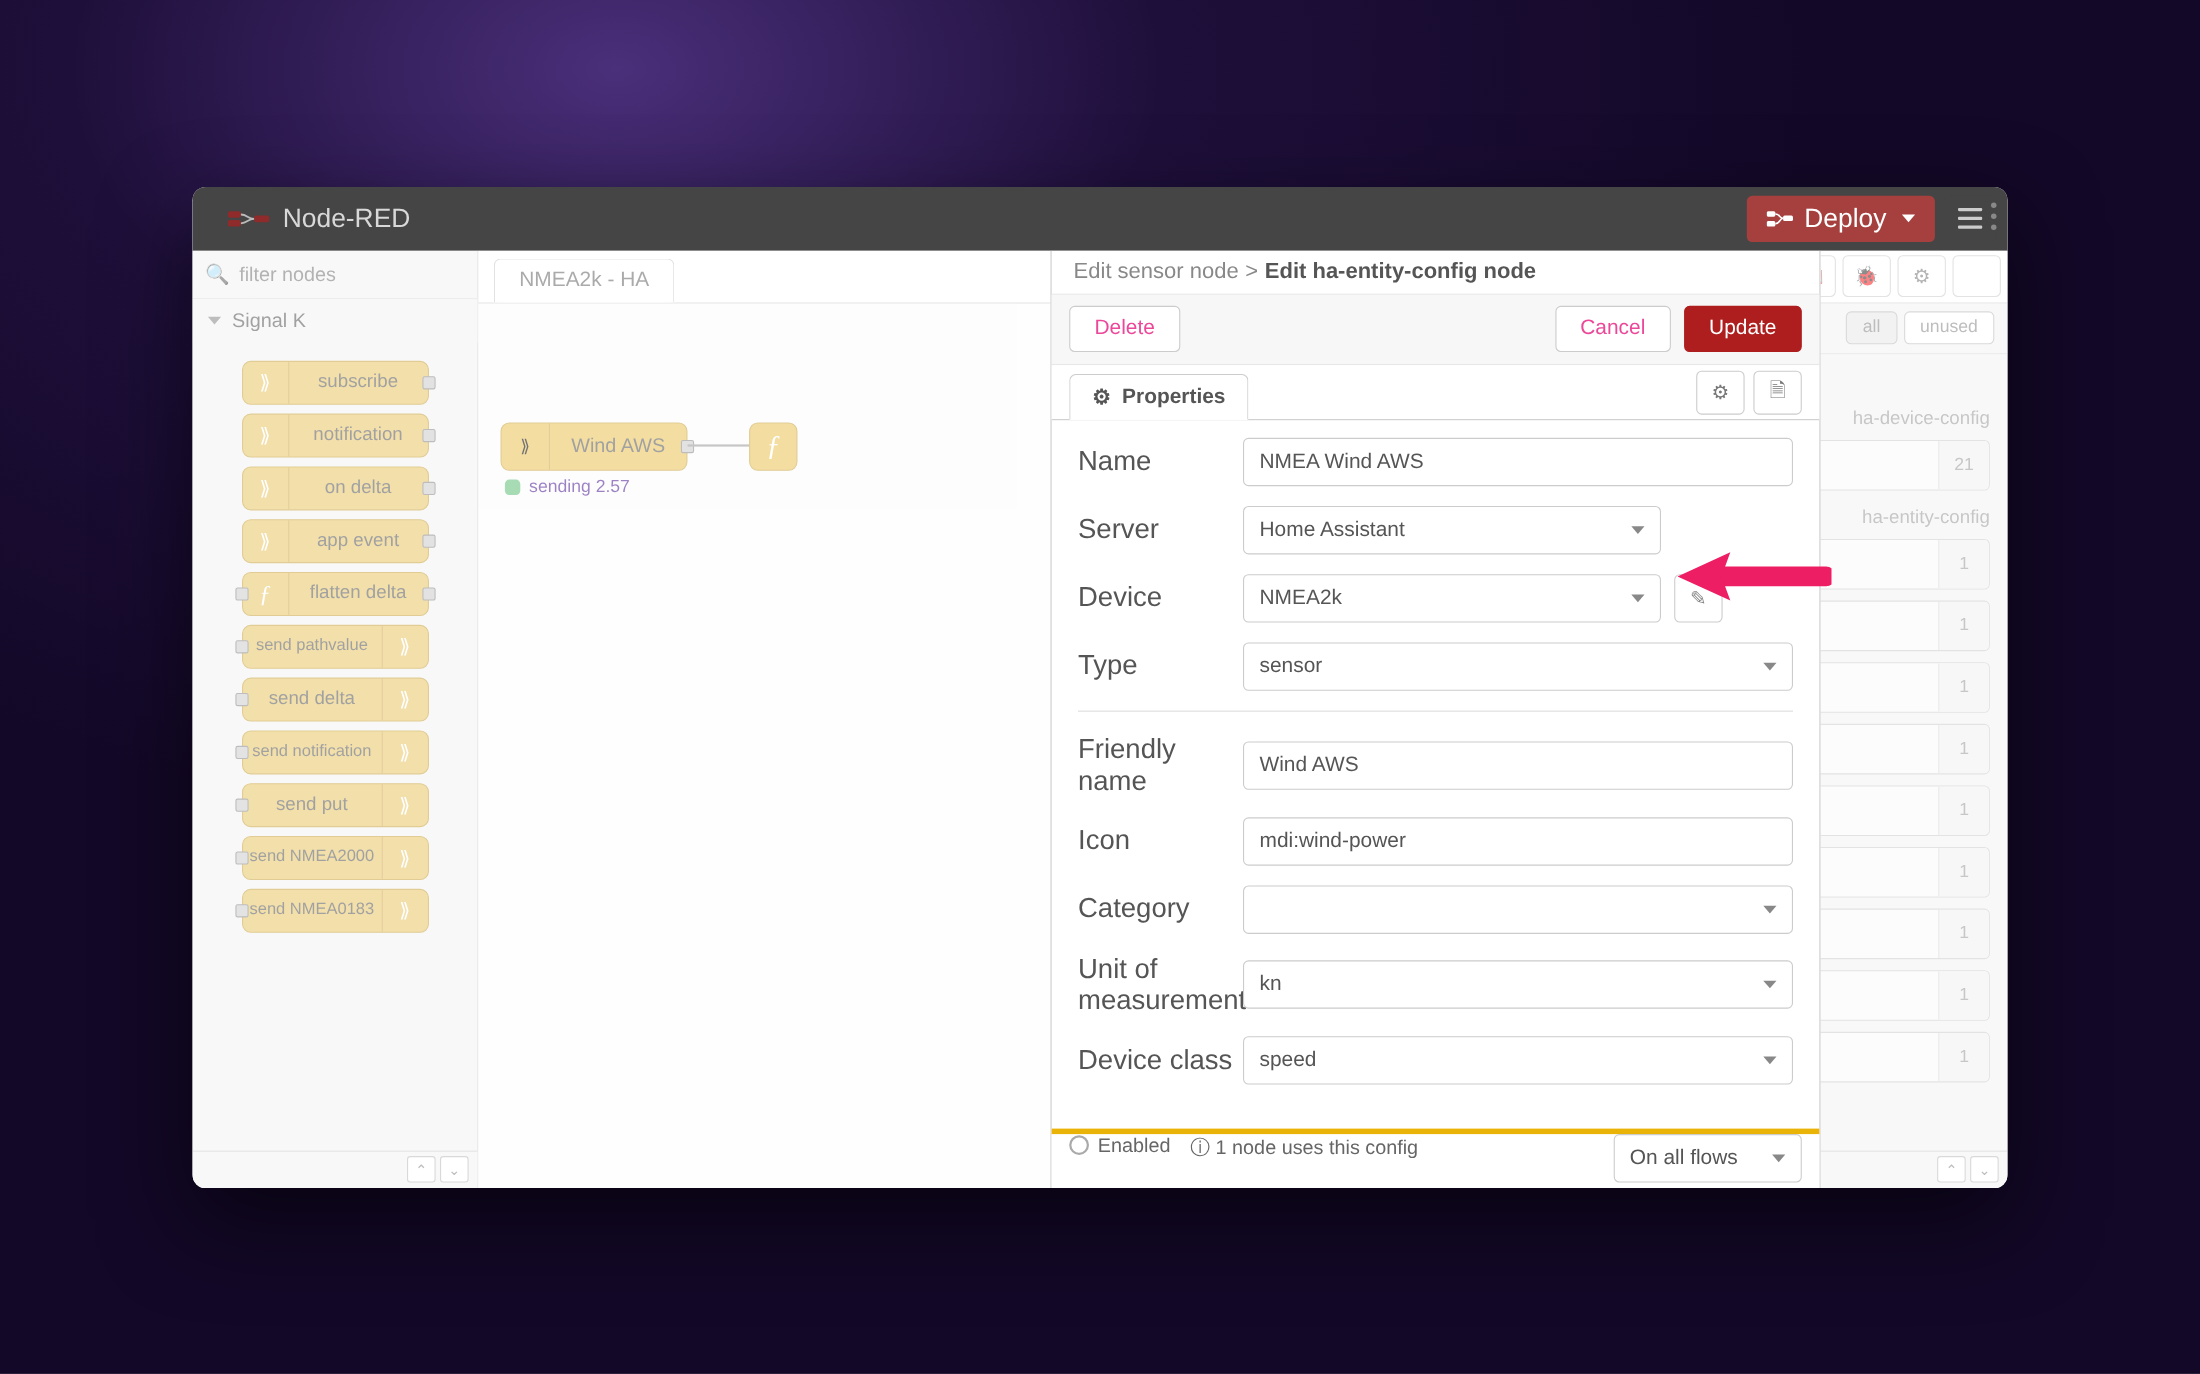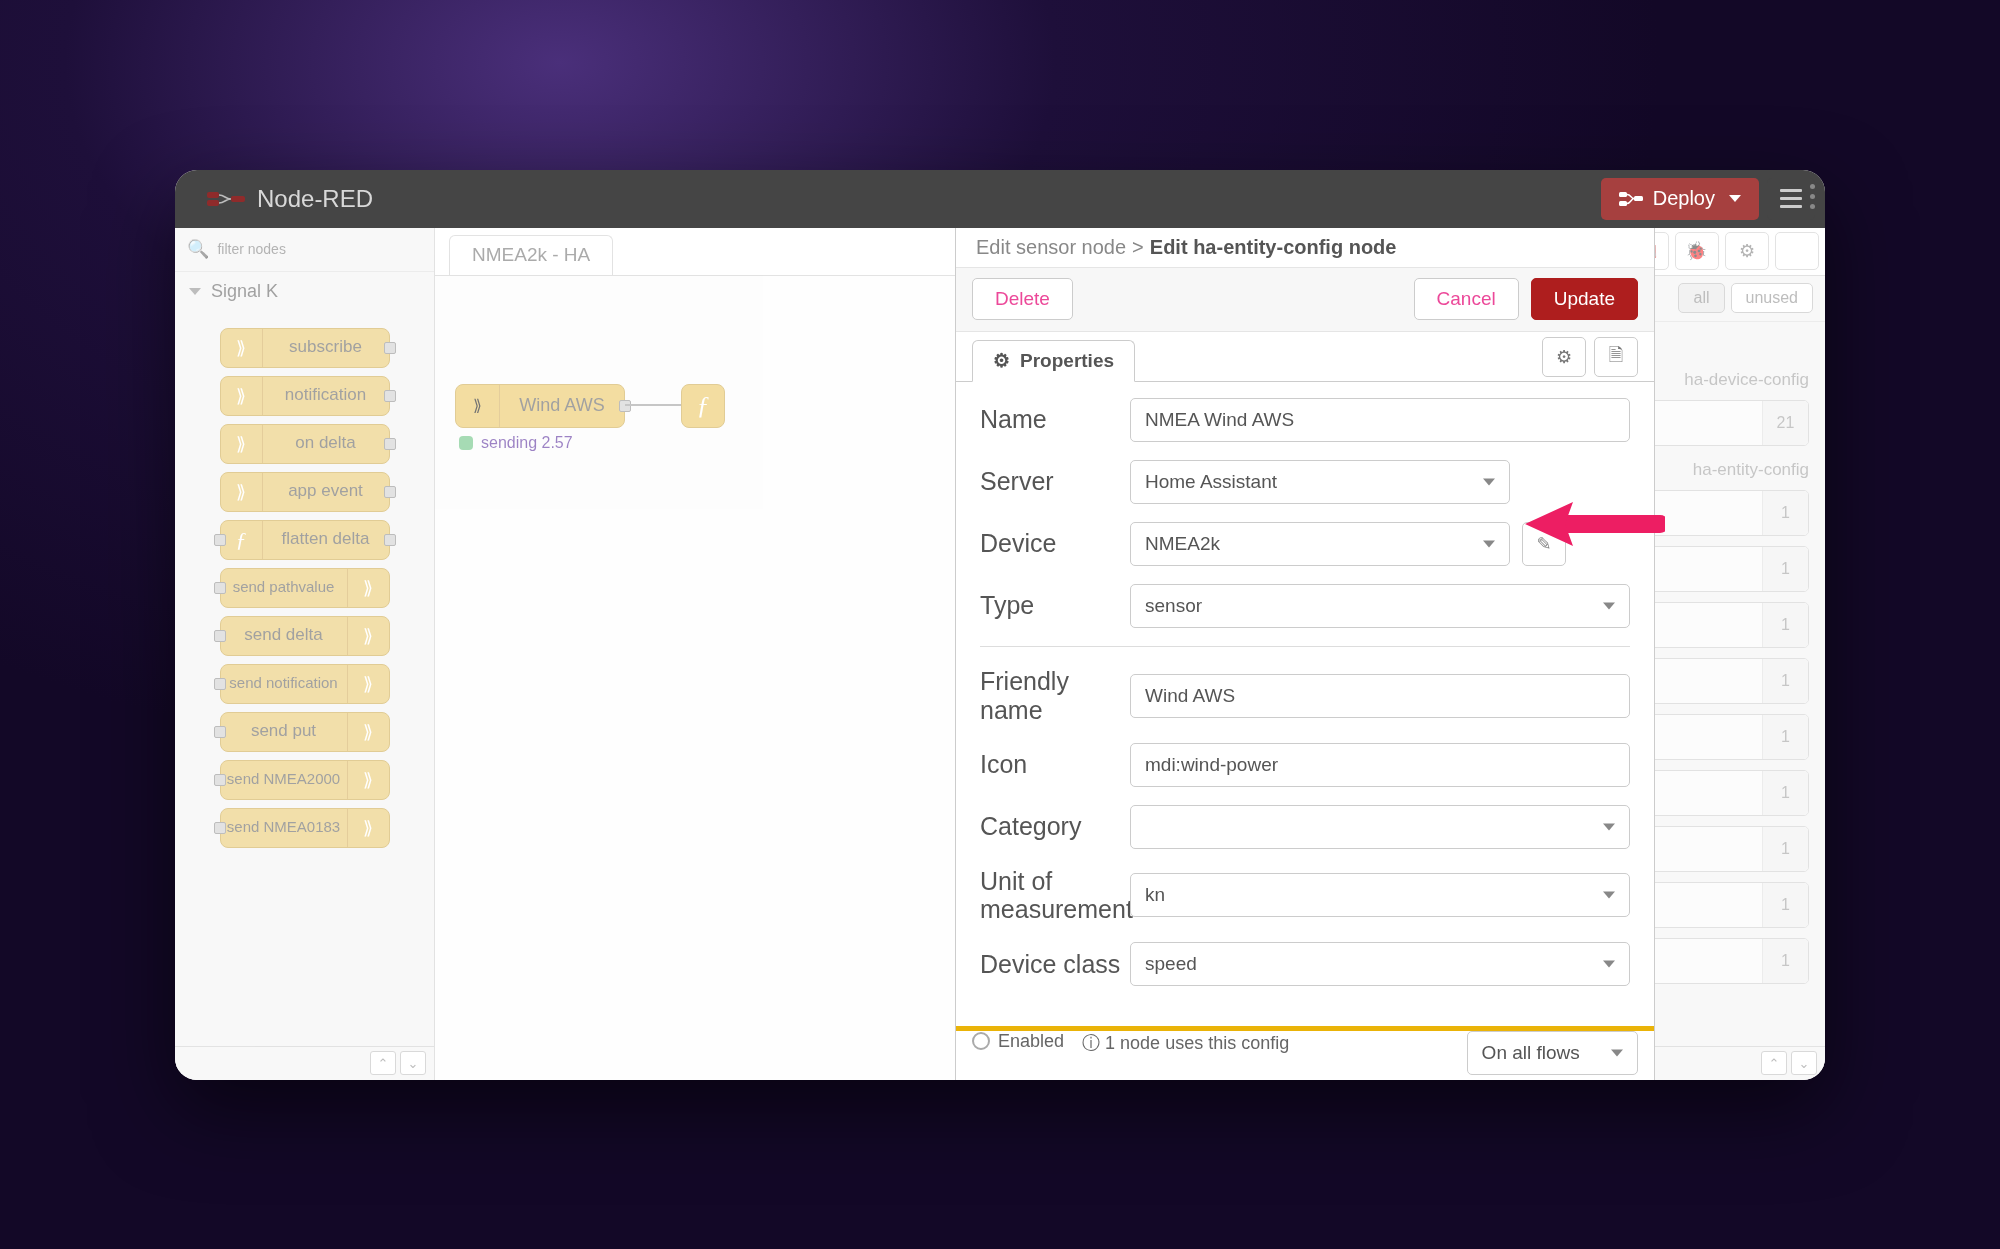--- a/index.html
+++ b/index.html
@@ -2,51 +2,51 @@
 <html><head>
 <meta charset="utf-8">
 <style>
   * { box-sizing: border-box; margin: 0; padding: 0; }
   html, body { width: 2000px; height: 1249px; font-family: "Helvetica Neue", Arial, sans-serif; }
   body {
     background: radial-gradient(ellipse 1100px 700px at 28% 5%, #4a2f7a 0%, #1e0f3a 45%, #130827 100%);
     display: flex; align-items: center; justify-content: center;
   }
   .window {
-    width: 1650px; height: 910px; border-radius: 22px; overflow: hidden;
+    width: 1650px; height: 910px; border-radius: 12px; overflow: hidden;
     box-shadow: 0 30px 80px rgba(0,0,0,.55);
     background: #fff; display: flex; flex-direction: column;
     position: relative;
   }
   .titlebar {
     height: 58px; background: #454545; display: flex; align-items: center;
     padding: 0 10px; color: #eee;
   }
   .brand-icon { width: 46px; height: 26px; display:flex; align-items:center; justify-content:center; margin-left: 18px; margin-right: 8px;}
   .brand-icon svg { display:block; }
   .brand-text { font-size: 24px; color: #d8d8d8; font-weight: 400; }
   .title-spacer { flex: 1; }
   .deploy-btn {
     display: flex; align-items: center; gap: 10px;
     background: #a6403f; color: #fff; height: 42px; padding: 0 18px;
-    border-radius: 5px; font-size: 20px; margin-right: 8px;
+    border-radius: 5px; font-size: 24px; margin-right: 8px;
   }
   .deploy-chevron { margin-left: 4px; width: 0; height: 0; border-left: 6px solid transparent; border-right: 6px solid transparent; border-top: 7px solid #fff; }
   .menu-btn { width: 48px; height: 42px; display:flex; align-items:center; justify-content:center; background: #454545; border-radius:5px; }
   .menu-btn .bars, .menu-btn .bars::before, .menu-btn .bars::after { content:""; display:block; width:22px; height:3px; background:#ccc; border-radius:1px; }
   .menu-btn .bars { position: relative; }
   .menu-btn .bars::before { position:absolute; top:-8px; }
   .menu-btn .bars::after { position:absolute; top:8px; }
 
   .workspace { flex:1; display:flex; overflow:hidden; position:relative; background:#fff; }
 
   .palette { width: 260px; border-right:1px solid #ccc; background:#f3f3f3; display:flex; flex-direction:column; }
   .palette-filter { height:44px; display:flex; align-items:center; padding:0 12px; border-bottom:1px solid #ddd; color:#999; }
   .palette-filter .search-icon { font-size:18px; margin-right:8px; color:#aaa;}
-  .palette-filter input { border:none; background:transparent; font-size:14px; color:#4c1d95; outline:none; flex:1;}
+  .palette-filter input { border:none; background:transparent; font-size:18px; color:#4c1d95; outline:none; flex:1;}
   .palette-cat { height:40px; display:flex; align-items:center; padding:0 14px; font-size:18px; color:#555; background:#f3f3f3; gap:10px; }
   .palette-cat .caret { width:0;height:0;border-left:6px solid transparent;border-right:6px solid transparent;border-top:7px solid #888;}
   .palette-list { flex:1; overflow:auto; padding: 8px 16px 50px 16px; }
   .pnode {
     width: 170px; height:40px; border-radius:8px; margin: 8px auto;
     background: #e8c666; border:1px solid #c9a33f; display:flex; align-items:center;
     font-size:17px; color:#555; position:relative;
   }
   .pnode .port-l, .pnode .port-r { position:absolute; width:12px; height:12px; background:#ccc; border:1px solid #888; top:50%; transform:translateY(-50%); border-radius:2px;}
   .pnode .port-l { left:-7px;} .pnode .port-r { right:-7px;}

